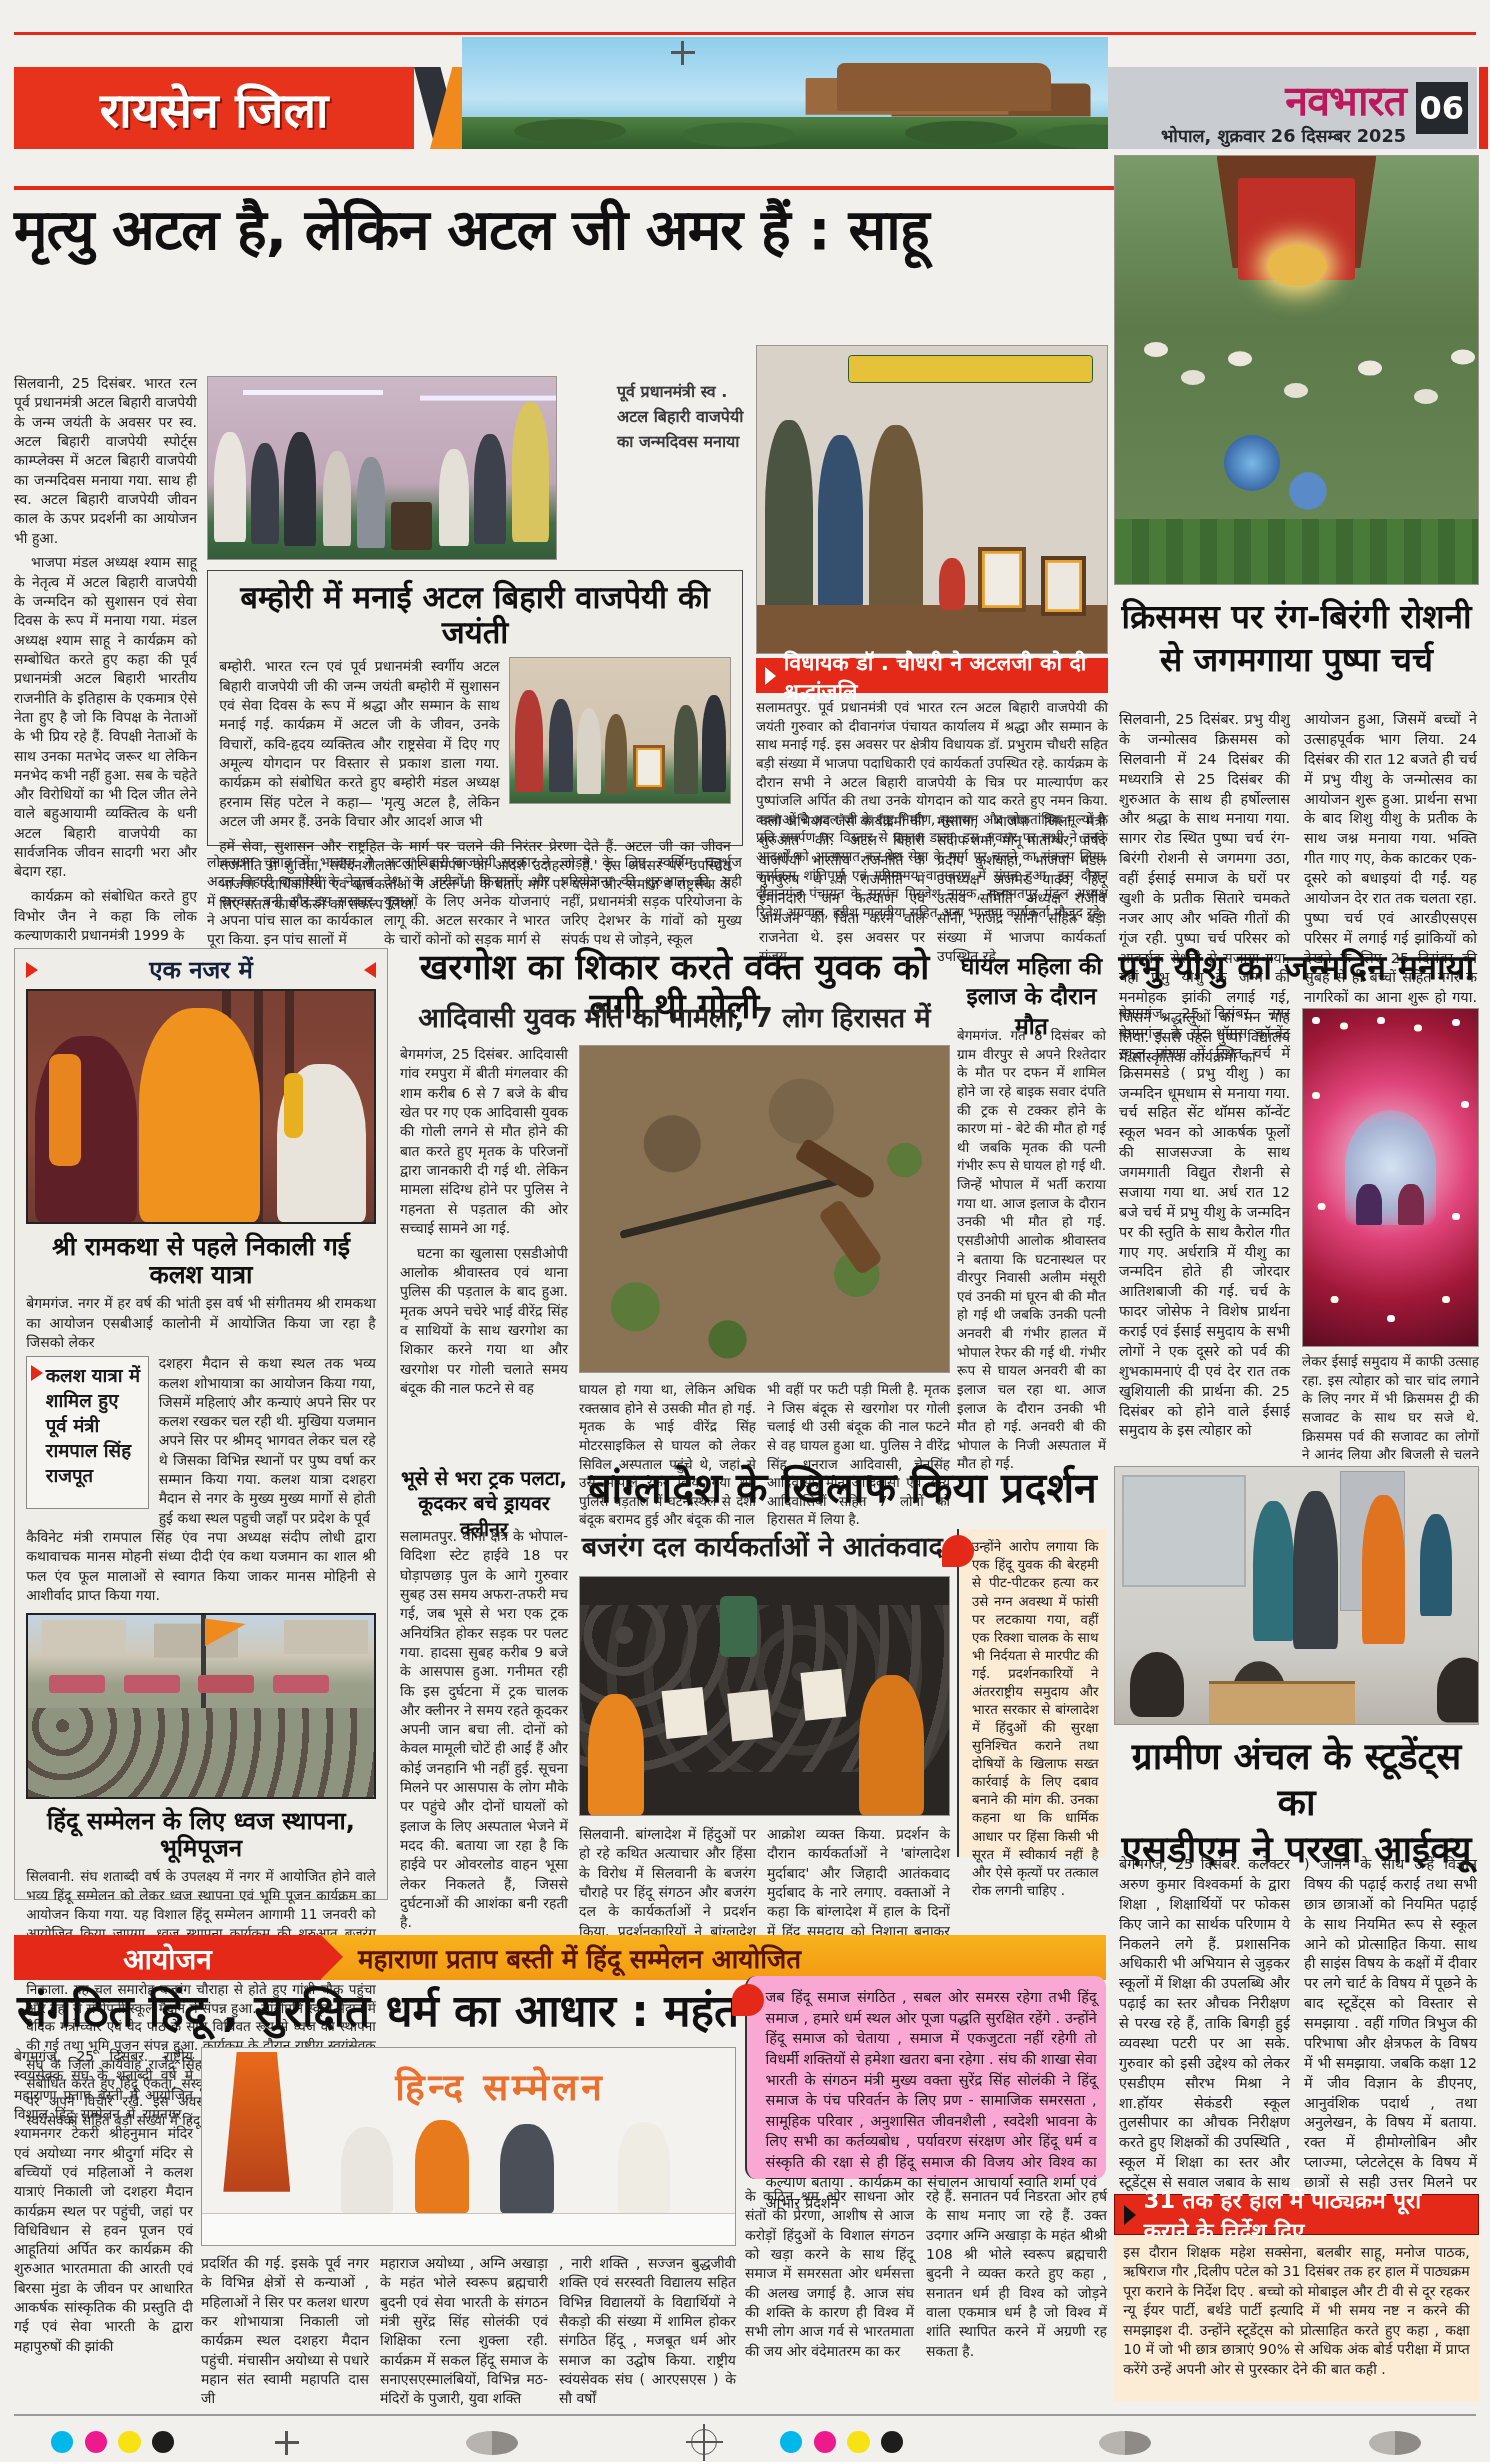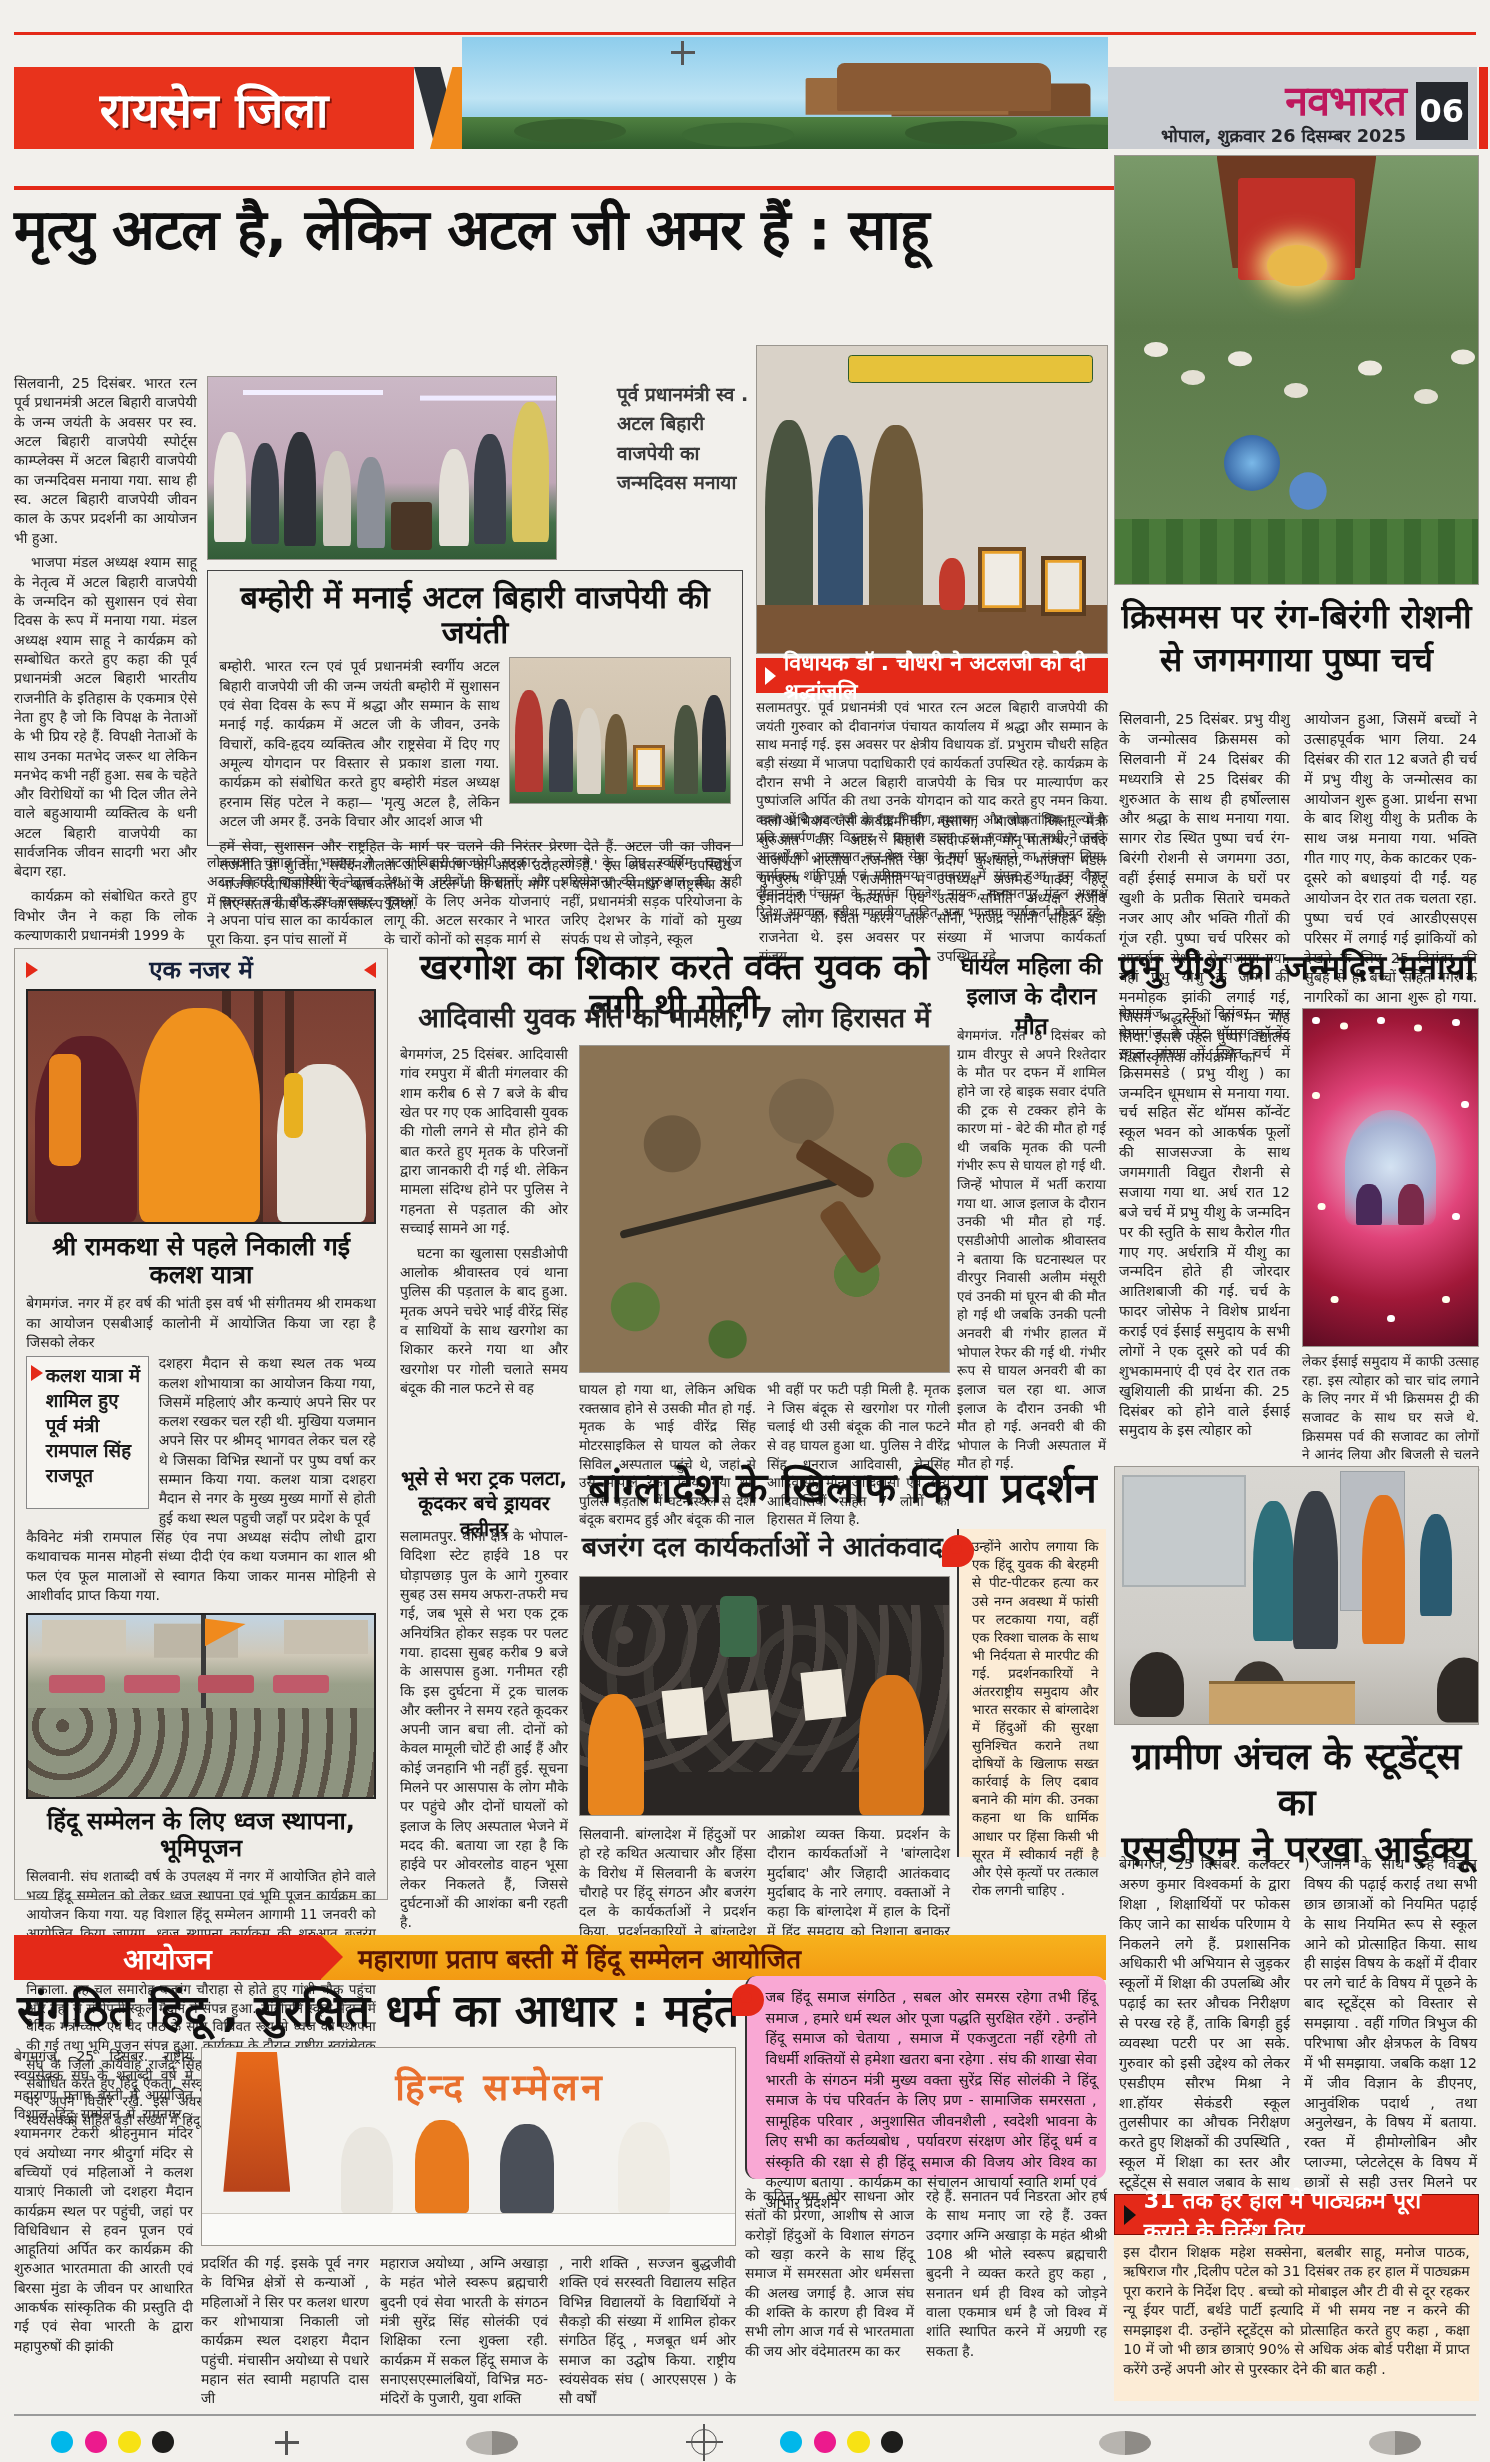--- a/index.html
+++ b/index.html
@@ -43,21 +43,21 @@
     <div class="abs" style="left:0;bottom:0;width:100%;height:32px;background:linear-gradient(180deg,#4f8040,#2f5b2c);"></div>
     <div class="abs" style="left:8%;bottom:5.6px;width:112px;height:24px;border-radius:50%;background:#38602f;box-shadow:168px 3.7px 0 #3c6a34, 391px 1.9px 0 #355c2d, 522px 5.6px 0 #3c6a34;"></div>
     <div class="plusmark abs" style="left:209px;top:3.7px;">
       <div style="left:10.2px;top:0;width:2.8px;height:24px;"></div>
         <div style="left:0;top:10.2px;width:24px;height:2.8px;"></div>
     </div>
   </div>
 
   <div class="abs" style="left:1108px;top:67px;width:369px;height:82px;background:#c9ccd1;">
     <div class="abs" style="right:71px;top:3.7px;font-size:41px;font-weight:bold;color:#be185d;letter-spacing:-0.9px;">नवभारत</div>
-    <div class="abs" style="right:9.3px;top:15px;width:52px;height:58px;background:#25282d;display:flex;align-items:center;justify-content:center;color:#fff;font-size:32px;font-weight:bold;">06</div>
+    <div class="abs" style="right:9.3px;top:15px;width:52px;height:52px;background:#25282d;display:flex;align-items:center;justify-content:center;color:#fff;font-size:32px;font-weight:bold;">06</div>
     <div class="abs" style="right:71px;bottom:1.9px;font-size:17.7px;font-weight:bold;color:#24262b;">भोपाल, शुक्रवार 26 दिसम्बर 2025</div>
   </div>
   <div class="abs" style="left:1479px;top:67px;width:9.3px;height:82px;background:#e42918;"></div>
 
   <div class="abs" style="left:14px;top:186px;width:1462px;height:3.7px;background:#e42918;"></div>
 
   <div class="abs hl" style="left:14px;top:201px;width:1085px;font-size:56px;line-height:1.05;letter-spacing:-0.9px;">मृत्यु अटल है, लेकिन अटल जी अमर हैं : साहू</div>
 
   <div class="abs body-txt" style="left:14px;top:374px;width:183px;height:564px;">
     <p class="noind">सिलवानी, 25 दिसंबर. भारत रत्न पूर्व प्रधानमंत्री अटल बिहारी वाजपेयी के जन्म जयंती के अवसर पर स्व. अटल बिहारी वाजपेयी स्पोर्ट्स काम्प्लेक्स में अटल बिहारी वाजपेयी का जन्मदिवस मनाया गया. साथ ही स्व. अटल बिहारी वाजपेयी जीवन काल के ऊपर प्रदर्शनी का आयोजन भी हुआ.</p>
@@ -71,21 +71,21 @@
     <div class="sil" style="left:43px;bottom:15px;width:28px;height:101px;background:#3a3f49;"></div>
     <div class="sil" style="left:76px;bottom:13px;width:32px;height:114px;background:#2f3238;"></div>
     <div class="sil" style="left:115px;bottom:13px;width:28px;height:95px;background:#cfc9c0;"></div>
     <div class="sil" style="left:149px;bottom:11.2px;width:28px;height:91px;background:#8b8f98;"></div>
     <div class="abs" style="left:183px;bottom:9.3px;width:41px;height:48px;background:#4a3626;border-radius:3.7px;"></div>
     <div class="sil" style="left:231px;bottom:13px;width:30px;height:97px;background:#e4e0d8;"></div>
     <div class="sil" style="left:266px;bottom:15px;width:32px;height:110px;background:#3c414b;"></div>
     <div class="sil" style="left:304px;bottom:17px;width:37px;height:140px;background:#d9c560;"></div>
   </div>
 
-  <div class="abs" style="left:617px;top:380px;width:132px;font-size:19px;font-weight:bold;color:#3a3a3a;line-height:1.55;">पूर्व प्रधानमंत्री स्व . अटल बिहारी वाजपेयी का जन्मदिवस मनाया</div>
+  <div class="abs" style="left:617px;top:380px;width:132px;font-size:16px;font-weight:bold;color:#3a3a3a;line-height:1.55;">पूर्व प्रधानमंत्री स्व . अटल बिहारी वाजपेयी का जन्मदिवस मनाया</div>
 
   <div class="ph" style="left:756px;top:345px;width:352px;height:309px;background:#d9d2c8;">
     <div class="abs" style="left:26%;top:9.3px;width:70%;height:28px;background:#e6c23a;border:1.9px solid #2f5b2c;border-radius:3.7px;"></div>
     <div class="sil" style="left:7.5px;bottom:37px;width:48px;height:196px;background:#4a5440;"></div>
     <div class="sil" style="left:61px;bottom:41px;width:45px;height:177px;background:#35506e;"></div>
     <div class="sil" style="left:112px;bottom:37px;width:54px;height:191px;background:#6e5a3a;"></div>
     <div class="abs" style="left:0;bottom:0;width:100%;height:48px;background:#7a5536;"></div>
     <div class="abs" style="left:52%;bottom:43px;width:26px;height:52px;background:#c23a2c;border-radius:45% 45% 20% 20%;"></div>
     <div class="abs" style="left:63%;bottom:41px;width:48px;height:65px;background:#f0ece4;border:4.7px solid #6e4a26;box-shadow:inset 0 0 0 2.8px #e8a02a;"></div>
     <div class="abs" style="left:81%;bottom:37px;width:45px;height:60px;background:#ece8e0;border:4.7px solid #5a3c20;box-shadow:inset 0 0 0 2.8px #e8a02a;"></div>

